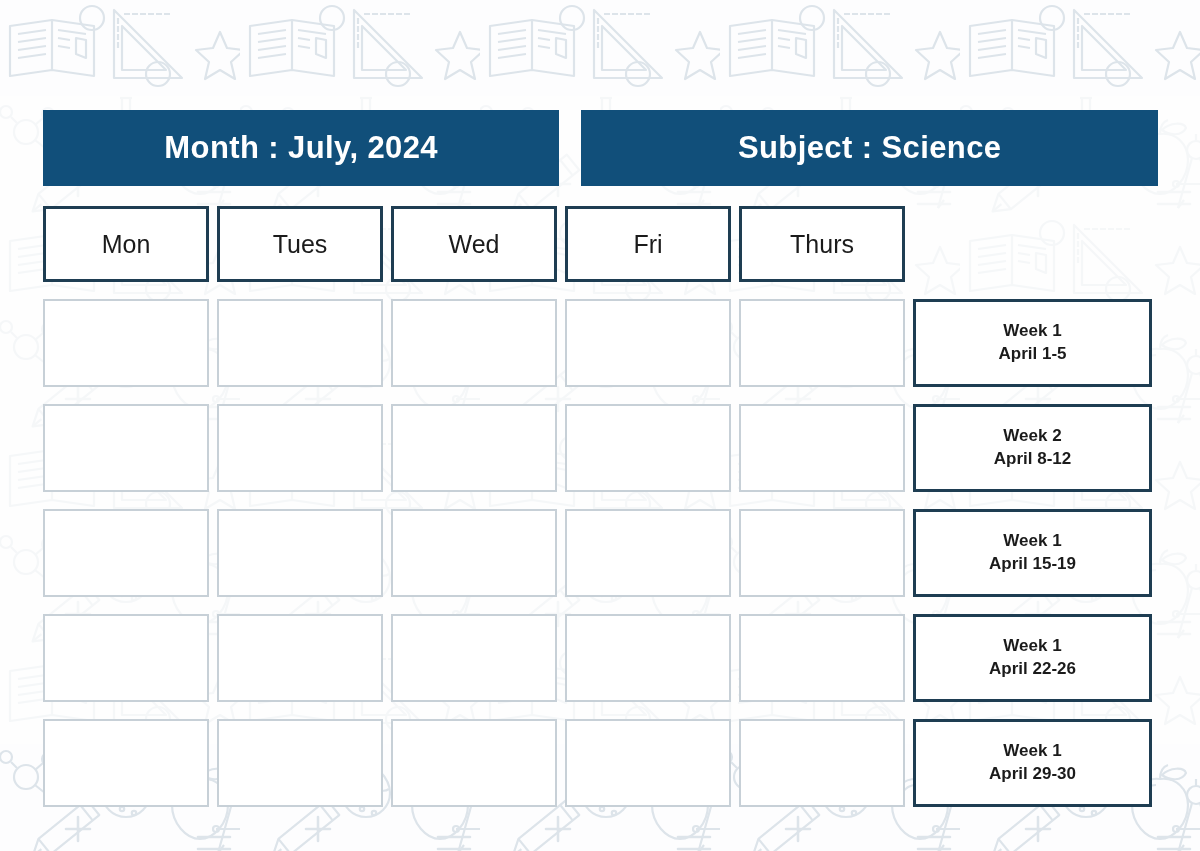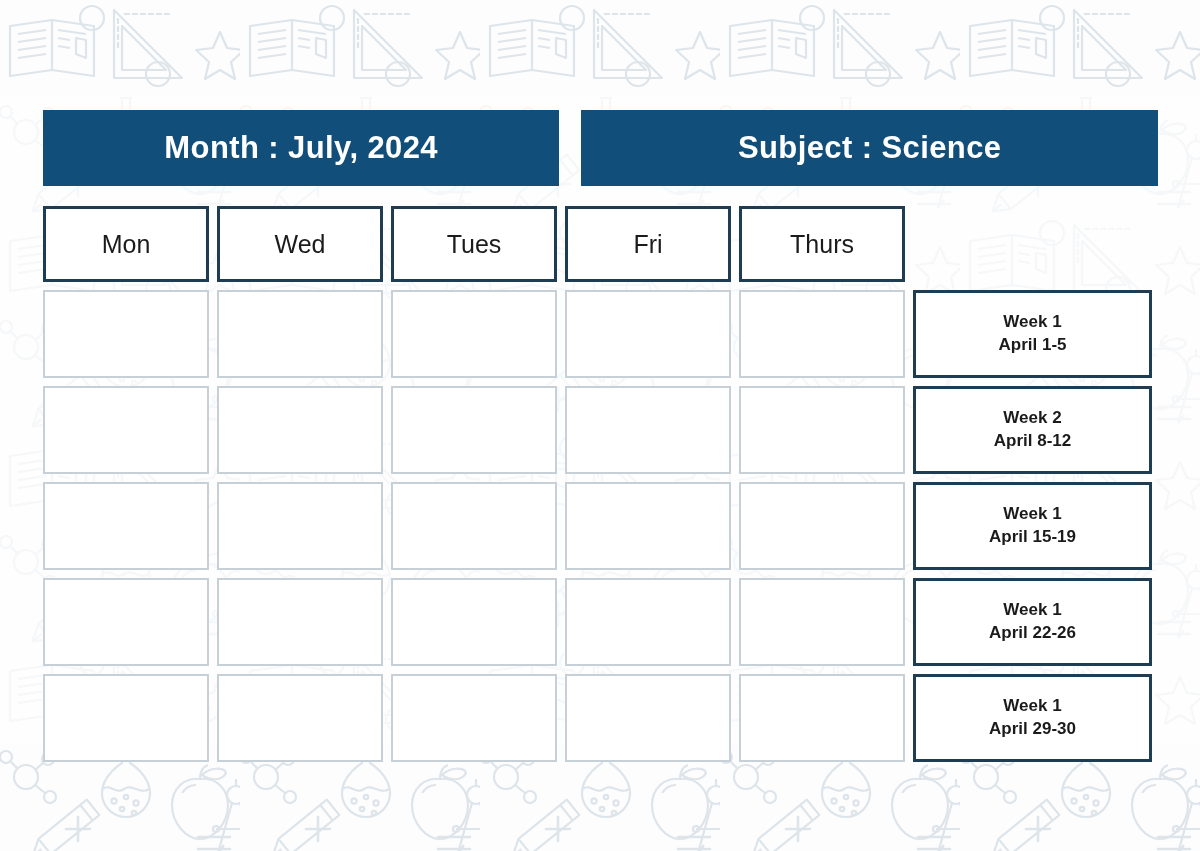--- a/index.html
+++ b/index.html
@@ -74,21 +74,21 @@
   .grid {
     position: absolute;
     left: 43px;
     top: 206px;
     width: 1115px;
   }
 
   .row {
     display: flex;
     gap: 8px;
-    margin-bottom: 8px;
+    margin-bottom: 17px;
   }
 
   .cell {
     background: #ffffff;
     display: flex;
     align-items: center;
     justify-content: center;
     text-align: center;
   }
 
@@ -232,22 +232,22 @@
 
   <div class="titles">
     <div class="title-bar month">Month : July, 2024</div>
     <div class="title-bar subject">Subject : Science</div>
   </div>
 
   <div class="grid">
 
     <div class="row row-head">
       <div class="cell col-day">Mon</div>
+      <div class="cell col-day">Tues</div>
       <div class="cell col-day">Wed</div>
-      <div class="cell col-day">Tues</div>
       <div class="cell col-day">Fri</div>
       <div class="cell col-day">Thurs</div>
     </div>
 
     <div class="row row-body">
       <div class="cell cell-day col-day"></div>
       <div class="cell cell-day col-day"></div>
       <div class="cell cell-day col-day"></div>
       <div class="cell cell-day col-day"></div>
       <div class="cell cell-day col-day"></div>

